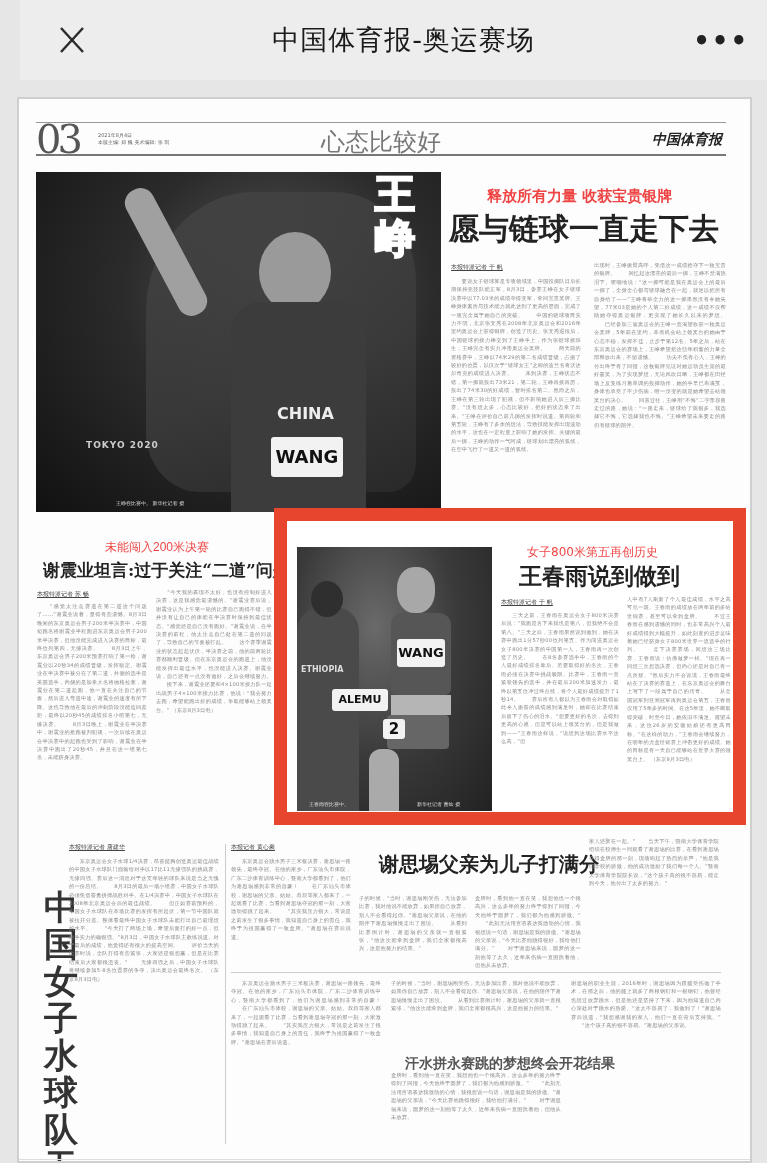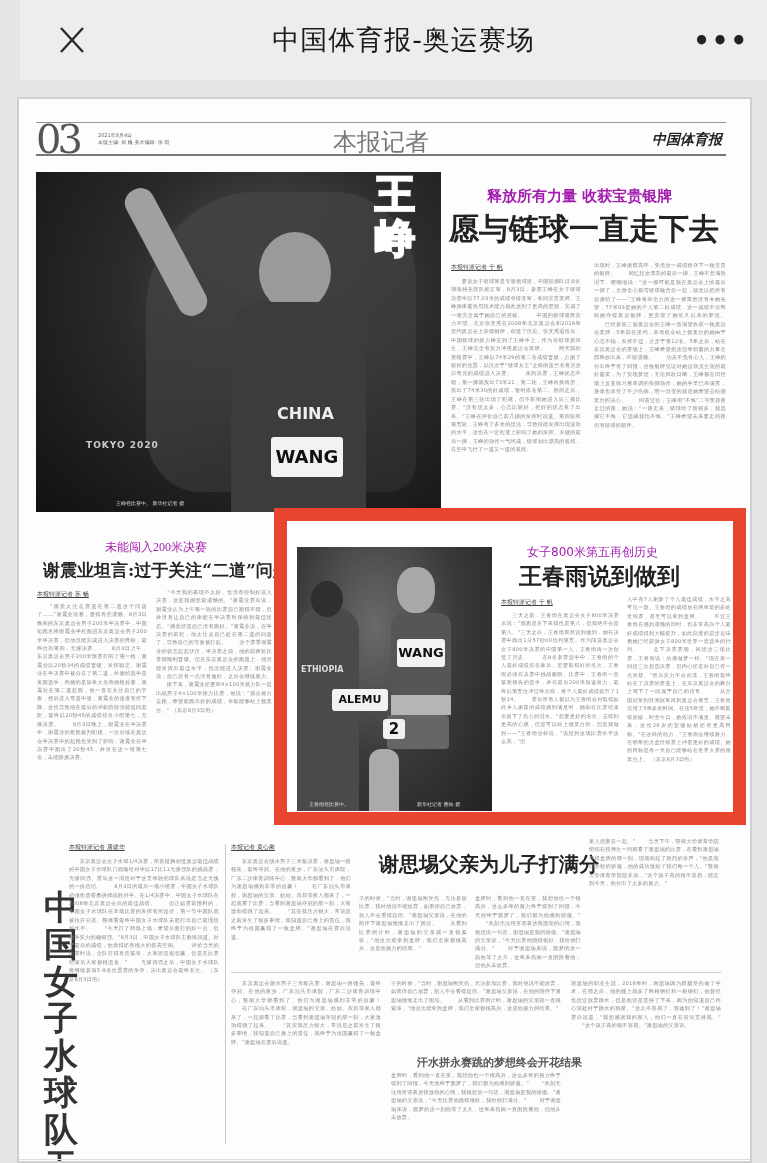--- a/index.html
+++ b/index.html
@@ -21,21 +21,21 @@
   .athlete1{position:absolute;left:185px;top:60px;width:150px;height:280px;}
   .head1{position:absolute;left:38px;top:0;width:72px;height:80px;border-radius:50%;background:#9a9a9a;}
   .body1{position:absolute;left:10px;top:70px;width:135px;height:220px;background:#3c3c3c;border-radius:30px 30px 0 0;}
   .arm1{position:absolute;left:-70px;top:-50px;width:30px;height:140px;background:#a0a0a0;transform:rotate(-28deg);border-radius:14px;}
   .bib{position:absolute;background:#f2f2f2;color:#111;font-weight:bold;font-family:"DejaVu Sans",sans-serif;text-align:center;border-radius:3px;}
   .bib1{left:40px;top:135px;width:72px;height:40px;font-size:18px;line-height:40px;}
   .china-text{position:absolute;left:27px;top:102px;font-size:16px;font-weight:bold;color:#eee;margin-left:19px;}
   .tokyo{position:absolute;left:50px;top:268px;font-size:9px;color:#ccc;font-weight:bold;letter-spacing:1px;}
   .vname{position:absolute;left:336px;top:0;font-size:40px;font-weight:bold;color:#222;line-height:44px;width:46px;text-align:center;-webkit-text-stroke:2px #fff;text-shadow:0 0 2px #fff;}
   .caption{position:absolute;font-size:5px;color:#ddd;}
-  .kicker{position:absolute;font-family:"DejaVu Serif",serif;font-weight:bold;color:#a21caf;}
+  .kicker{position:absolute;font-family:"DejaVu Serif",serif;font-weight:bold;color:#ef4444;}
   .headline{position:absolute;font-weight:bold;color:#222;white-space:nowrap;}
   .byline{position:absolute;font-size:6px;color:#444;text-decoration:underline;}
   .col{position:absolute;font-size:5.2px;line-height:8.4px;color:#888;text-align:justify;overflow:hidden;letter-spacing:0.2px;}
   .redbox{position:absolute;left:255px;top:409px;width:472px;height:317px;border:13px solid #e8452f;background:#fff;}
   .photo2{left:10px;top:26px;width:195px;height:264px;background:radial-gradient(ellipse at 40% 30%,#6a6a6a 0%,#3a3a3a 50%,#222 100%);}
   .runner{position:absolute;}
   .vtitle{position:absolute;left:22px;top:50px;width:40px;font-family:"DejaVu Serif",serif;font-size:34px;font-weight:bold;color:#333;line-height:37px;text-align:center;}
   .divider{position:absolute;background:#ccc;}
 </style>
 </head>
@@ -55,21 +55,21 @@
 </div>
 
 <div class="paper">
 
   <div class="masthead">
     <div class="pagenum">03</div>
     <div class="dateline">
       <div>2021年8月4日</div>
       <div>本版主编: 郑 巍   美术编辑: 张 琪</div>
     </div>
-    <div class="section">本报记者</div>
+    <div class="section">心态比较好</div>
     <div class="logo">中国体育报</div>
   </div>
 
   <div class="photo photo1">
     <div class="flag"></div>
     <div class="athlete1">
       <div class="head1"></div>
       <div class="body1">
         <div class="china-text">CHINA</div>
         <div class="bib bib1">WANG</div>
@@ -87,21 +87,21 @@
   <div class="col" style="left:432px;top:178px;width:130px;height:242px;">　　要说女子链球算是专项领域里，中国投掷队日后长期保持竞技队能正军，8月3日，参赛王峥在女子链球决赛中以77.03米的成绩夺得亚军，拿回宝贵奖牌。王峥身体素质与技术能力就此达到了更高的层面，完成了一项完全属于她自己的突破。
 　　中国的链球项目实力不弱，北京张文秀在2008年北京奥运会和2016年里约奥运会上获得铜牌，创造了历史。张文秀退役后，中国链球的接力棒交到了王峥手上，作为张链球接班生，王峥完全有实力冲击奥运会奖牌。
 　　两天前的资格赛中，王峥以74米29的第二名成绩晋级，占据了较好的位置，以仅次于“链球女王”之称的波兰名将沃达尔奇克的成绩进入决赛。
 　　来到决赛，王峥状态不错，第一掷就投出73米21，第二轮，王峥再接再厉，投出了74米30的好成绩，暂时排名第二。然而之后，王峥在第三轮出现了犯规，但不影响她进入后三掷比赛。“没有想太多，心态比较好，把好的状态拿了出来。”王峥在评价自己前几掷的发挥时说道。第四轮和第五轮，王峥有了多余的想法，导致技能发挥出现波动的水平，这也在一定程度上影响了她的发挥。关键的最后一掷，王峥的动作一气呵成，链球划出漂亮的弧线，在空中飞行了一道又一道的弧线。</div>
   <div class="col" style="left:575px;top:162px;width:132px;height:258px;">出现时，王峥振臂高呼，凭借这一成绩抢夺下一枚宝贵的银牌。
 　　回忆起这漂亮的最后一掷，王峥不禁满热泪下。哽咽地说：“这一掷可能是我在奥运会上的最后一掷了，全身全心都与链球融合在一起，就足以把所有自身给了——”王峥将毕全力的这一掷果然没有令她失望，77米03是她的个人第二好成绩，这一成绩不仅帮助她夺得奥运银牌，更实现了她长久以来的梦想。
 　　已经参加三届奥运会的王峥一直渴望收获一枚奥运会奖牌，5年前在里约，本有机会站上领奖台的她由于心态不稳，发挥不佳，止步于第12名。5年之后，站在东京奥运会的赛场上，王峥希望把这些年积蓄的力量全部释放出来，不留遗憾。
 　　功夫不负有心人，王峥的付出终于有了回报，这枚银牌见证对她运动员生涯的最好嘉奖，为了实现梦想，无论风吹日晒，王峥都在田径场上反复练习着单调的投掷动作，她的手早已布满茧，身体也承受了不少伤病，唯一没变的就是她希望去站领奖台的决心。
 　　回首过往，王峥用“不悔”二字形容曾走过的路，她说：“一路走来，链球给了我很多，我选择它不悔，它选择我也不悔。”王峥希望未来要走的路仍有链球的陪伴。</div>
 
-  <div class="kicker" style="left:86px;top:440px;font-size:12px;font-family:Liberation Serif, serif;font-weight:normal;">未能闯入200米决赛</div>
+  <div class="kicker" style="left:86px;top:440px;font-size:12px;font-family:Liberation Sans, sans-serif;font-weight:normal;">未能闯入200米决赛</div>
   <div class="headline serif" style="left:24px;top:460px;font-size:17px;width:232px;overflow:hidden;">谢震业坦言:过于关注“二道”问题</div>
   <div class="byline" style="left:18px;top:491px;">本报特派记者  苏 畅</div>
   <div class="col" style="left:18px;top:503px;width:110px;height:195px;">　　“感觉太注意赛道在第二道这个问题了……”谢震业说着，显得有些遗憾。8月3日晚间的东京奥运会男子200米半决赛中，中国短跑名将谢震业半程跑进东京奥运会男子200米半决赛，但他没能完成进入决赛的目标，最终位列第四，无缘决赛。
 　　8月3日上午，东京奥运会男子200米预赛打响了第一枪，谢震业以20秒34的成绩晋级，发挥稳定。谢震业在半决赛中被分在了第二道，外侧的选手是美国选手，内侧的是加拿大名将德格拉塞，谢震业在第二道起跑，他一直在关注自己的节奏，然后进入弯道中途，谢震业的速度有所下降。这也导致他在最后的冲刺阶段没能追回差距，最终以20秒45的成绩排名小组第七，无缘决赛。
 　　8月3日晚上，谢震业在半决赛中，谢震业的抢跑被判犯规，一次后续在奥运会半决赛中的起跑也受到了影响，谢震业在半决赛中跑出了20秒45，并且在这一组第七名，未能跻身决赛。</div>
   <div class="col" style="left:137px;top:489px;width:116px;height:210px;">　　“今天我的表现不太好，也没有控制好进入决赛，这是我感觉最遗憾的。”谢震业赛后说，谢震业认为上午第一轮的比赛自己跑得不错，但并没有让自己的体能在半决赛时保持到最佳状态。“感觉还是自己没有跑好。”谢震业说，在半决赛的前程，他太注意自己处在第二道的问题了，导致自己的节奏被打乱。
 　　这个赛季谢震业的状态起起伏伏，半决赛之前，他的前两轮比赛都顺利晋级。但在东京奥运会的跑道上，他没能发挥出最佳水平，也没能进入决赛。谢震业说，自己还有一点没有做好，之后会继续努力。
 　　接下来，谢震业还要和4×100米接力队一起出战男子4×100米接力比赛，他说：“我会努力去跑，希望能跑出好的成绩，争取能够站上领奖台。”
 （东京8月3日电）</div>
 
@@ -159,21 +159,21 @@
 　　“此刻无法用言语表达我激动的心情，我很想说一句话，谢思埸是我的骄傲。”谢思埸的父亲说，“今天比赛他跳得很好，我给他打满分。”
 　　对于谢思埸来说，圆梦的这一刻他等了太久，近年来伤病一直困扰着他，但他从未放弃。</div>
   <div class="col" style="left:570px;top:738px;width:130px;height:134px;">家人还聚在一起。”
 　　当天下午，暨南大学体育学院组织在校师生一同观看了谢思埸的比赛，在看到谢思埸夺得金牌的那一刻，现场响起了热烈的掌声，“他是我们学校的骄傲，他的成功激励了我们每一个人。”暨南大学体育学院院长说，“这个孩子真的很不容易，能走到今天，他付出了太多的努力。”</div>
   <div class="divider" style="left:212px;top:873px;width:490px;height:1px;"></div>
   <div class="col" style="left:212px;top:880px;width:150px;height:166px;">　　东京奥运会跳水男子三米板决赛，谢思埸一路领先，最终夺冠。在他的家乡，广东汕头市体院，广东二沙体育训练中心，暨南大学都看到了，他们为谢思埸感到非常的自豪！
 　　在广东汕头市体校，谢思埸的父亲、姑姑、叔叔等家人都来了，一起观看了比赛，当看到谢思埸夺冠的那一刻，大家激动得跳了起来。
 　　“其实我压力很大，常说是之前发生了很多事情，我知道自己身上的责任，我终于为祖国赢得了一枚金牌。”谢思埸在赛后说道。</div>
   <div class="col" style="left:372px;top:880px;width:170px;height:70px;">子的时候，“当时，谢思埸刚受伤，无法参加比赛，我对他说不能放弃，如果你自己放弃，别人不会看得起你。”谢思埸父亲说，在他的陪伴下谢思埸慢慢走出了困境。
 　　从看到比赛倒计时，谢思埸的父亲就一直很紧张，“他这次能拿到金牌，我们全家都很高兴，这是他努力的结果。”</div>
-  <div class="kicker" style="left:398px;top:956px;font-size:11px;color:#555;">汗水拼永赛跳的梦想终会开花结果</div>
+  <div class="kicker" style="left:386px;top:956px;font-size:14px;color:#555;">汗水拼永赛跳的梦想终会开花结果</div>
   <div class="col" style="left:372px;top:972px;width:170px;height:74px;">金牌时，看到他一直在笑，我想他也一个很高兴，这么多年的努力终于得到了回报，今天他终于圆梦了，我们都为他感到骄傲。”
 　　“此刻无法用言语表达我激动的心情，我很想说一句话，谢思埸是我的骄傲。”谢思埸的父亲说，“今天比赛他跳得很好，我给他打满分。”
 　　对于谢思埸来说，圆梦的这一刻他等了太久，近年来伤病一直困扰着他，但他从未放弃。</div>
   <div class="col" style="left:552px;top:880px;width:150px;height:166px;">谢思埸的职业生涯，2016年时，谢思埸因为跟腱受伤做了手术，在那之后，他的腿上就多了两根钢钉和一根钢钉，他曾经也想过放弃跳水，但是他还是坚持了下来，因为他知道自己内心深处对于跳水的热爱。“这太不容易了，我做到了！”谢思埸赛后说道，“我想感谢我的家人，他们一直在背后支持我。”
 　　“这个孩子真的很不容易。”谢思埸的父亲说。</div>
 
   <div class="divider" style="left:0;top:1060px;width:735px;height:1px;background:#ddd;"></div>
 </div>
 
 </body></html>

